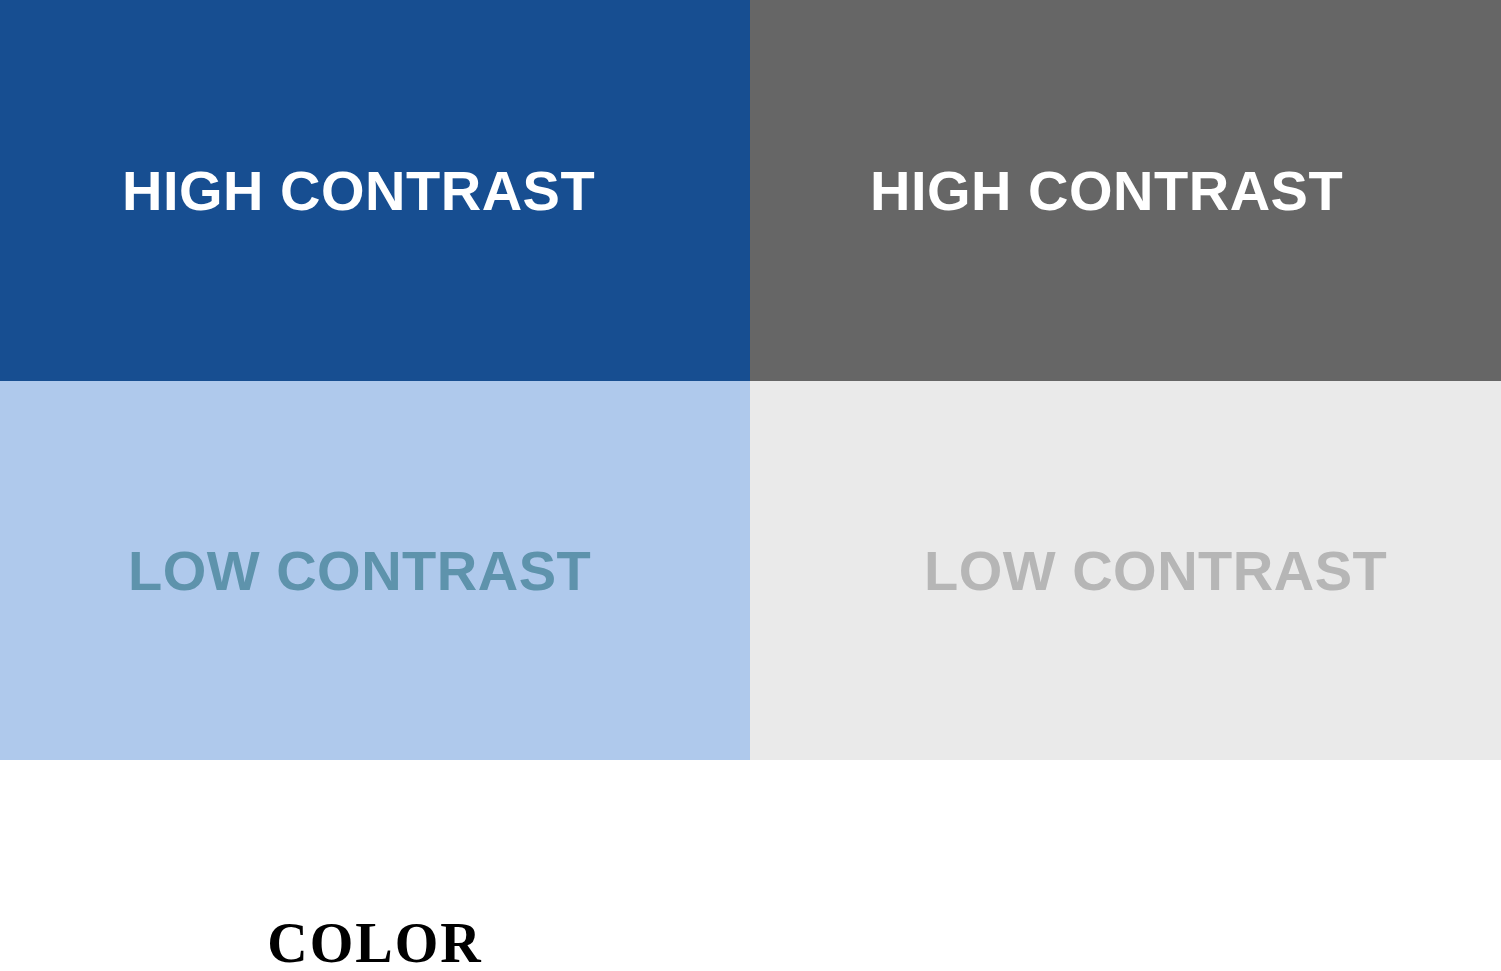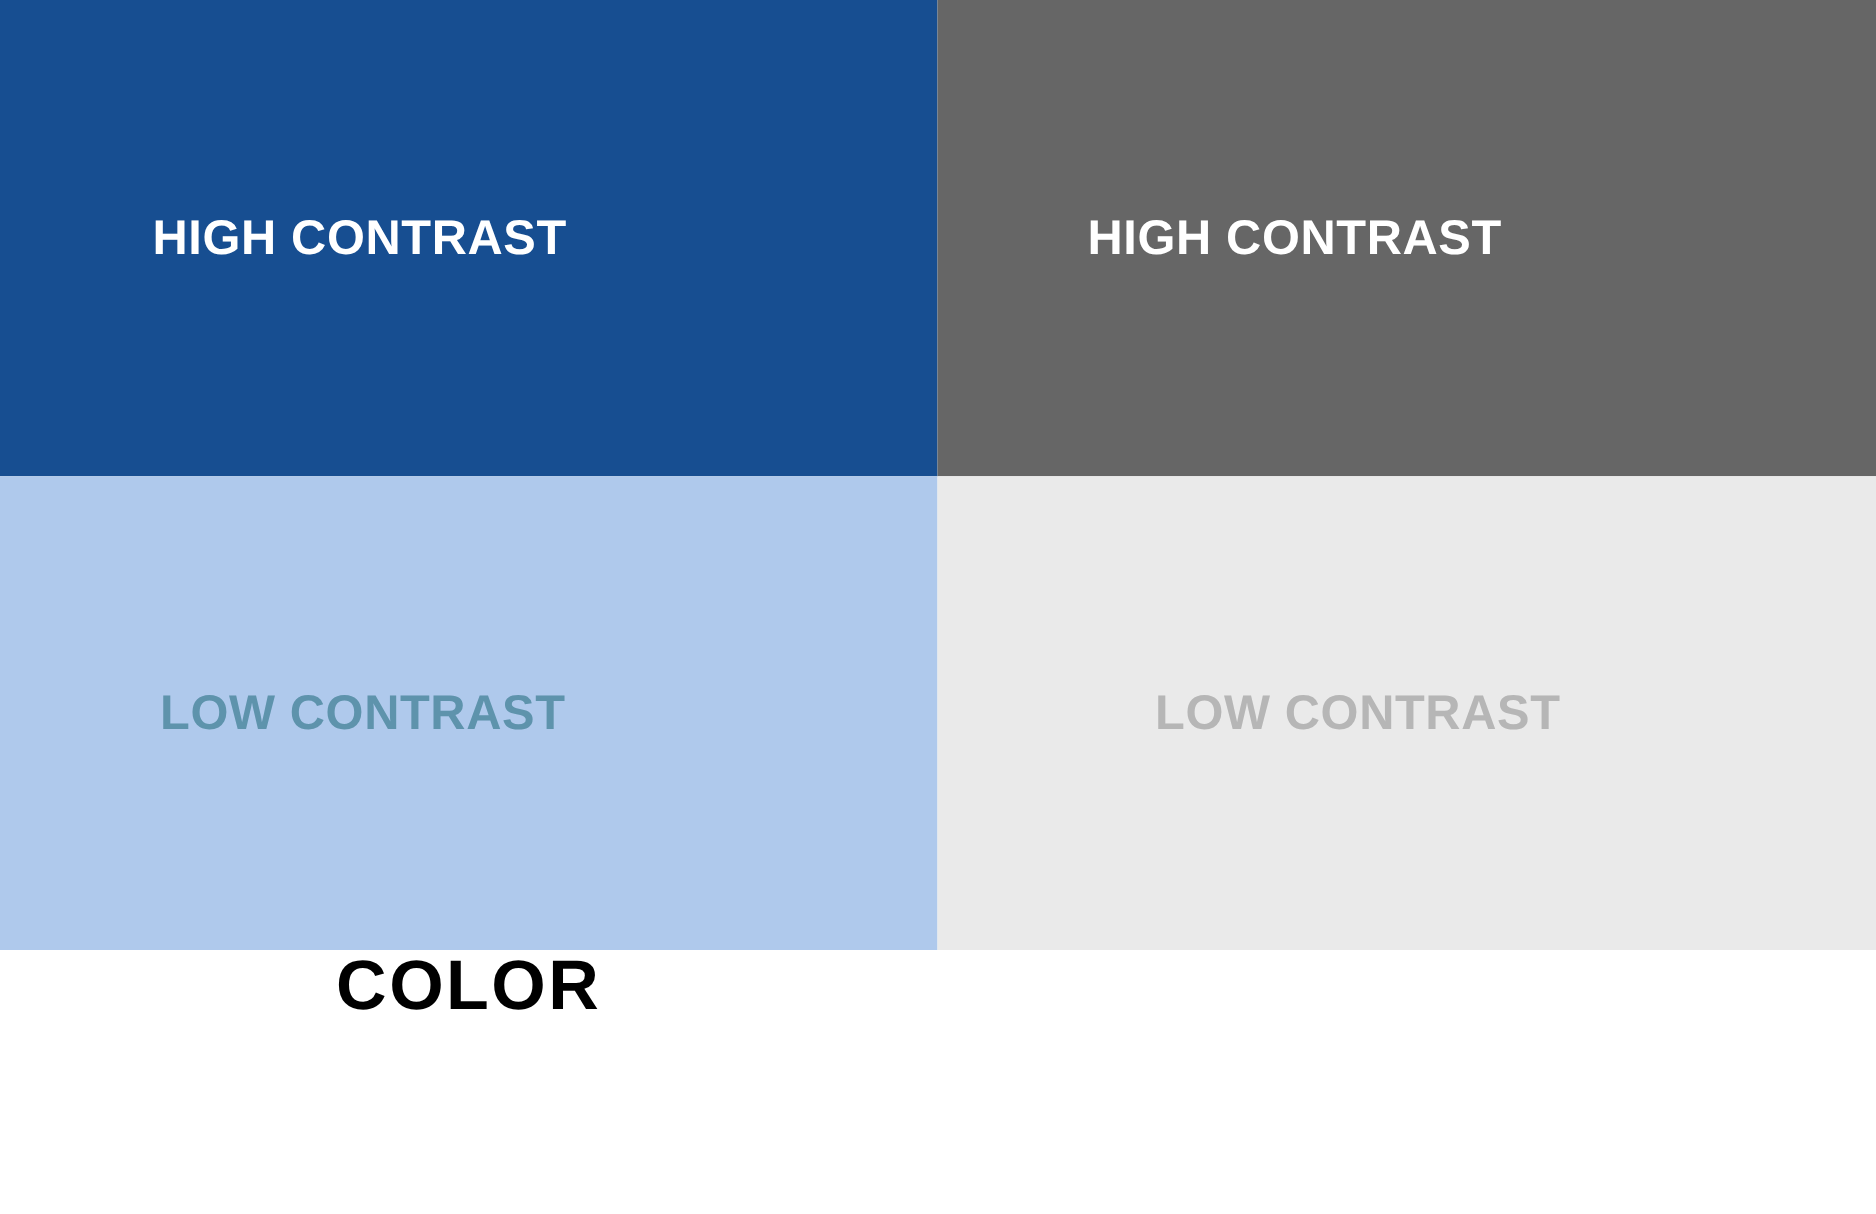--- a/index.html
+++ b/index.html
@@ -36,21 +36,21 @@
 
   .swatch {
     display: flex;
     align-items: center;
     justify-content: flex-start;
     overflow: hidden;
   }
 
   .swatch-label {
     font-weight: 700;
-    font-size: 39px;
+    font-size: 56px;
     line-height: 1;
     letter-spacing: 0.5px;
     white-space: nowrap;
     -webkit-font-smoothing: antialiased;
   }
 
   
   .swatch--color-high {
     background: #174E91;
   }
@@ -93,22 +93,23 @@
     top: 760px;
     width: 1501px;
     height: 211px;
     display: grid;
     grid-template-columns: 750px 751px;
     background: #ffffff;
   }
 
   .caption-cell {
     display: flex;
-    align-items: flex-start;
+    align-items: flex-end;
     justify-content: center;
+    font-family: Liberation Serif, serif;
   }
 
   .caption-text {
     font-weight: 700;
     font-size: 56px;
     line-height: 1;
     letter-spacing: 2px;
     color: #000000;
     white-space: nowrap;
     -webkit-font-smoothing: antialiased;

